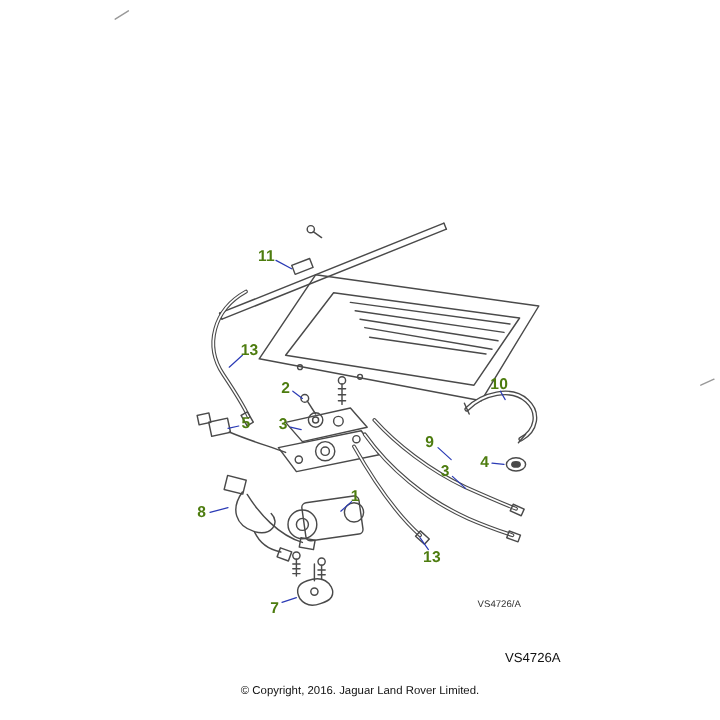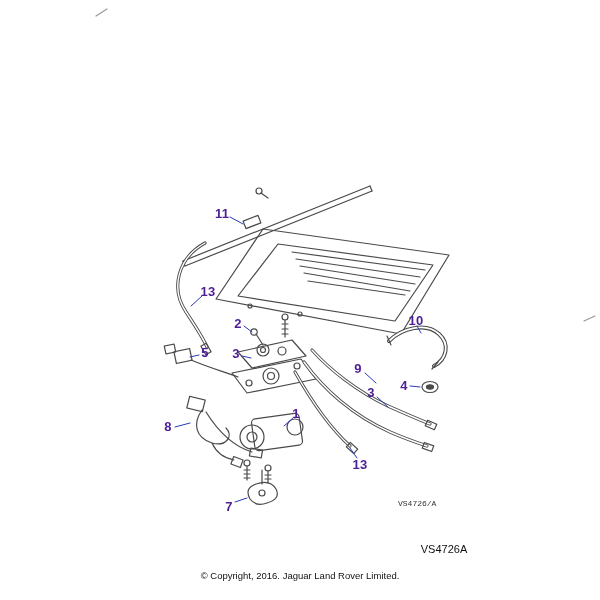--- a/index.html
+++ b/index.html
@@ -3,26 +3,26 @@
 <meta charset="utf-8">
 <style>
   html,body{margin:0;padding:0;background:#ffffff;}
   .stage{
     position:relative;width:600px;height:600px;background:#ffffff;
     font-family:"Liberation Sans", sans-serif;overflow:hidden;
   }
   .drawing{position:absolute;left:0;top:0;}
   .callout{
     position:absolute;transform:translate(-50%,-50%);
-    color:#4c1d95;font-weight:bold;font-size:13px;line-height:1;
+    color:#4d7c0f;font-weight:bold;font-size:13px;line-height:1;
     letter-spacing:0.2px;user-select:none;
   }
   .drawing-code{
     position:absolute;left:398px;top:499px;
-    font-family:Liberation Mono, monospace;font-size:8px;color:#333;
+    font-family:Liberation Sans, sans-serif;font-size:8px;color:#333;
   }
   .footer-part-code{
     position:absolute;left:0;right:0;top:543px;text-align:center;
     transform:translateX(144px);
     font-size:11px;color:#111;
   }
   .footer-copyright{
     position:absolute;left:0;right:0;top:570px;text-align:center;
     font-size:9.5px;color:#111;
   }

